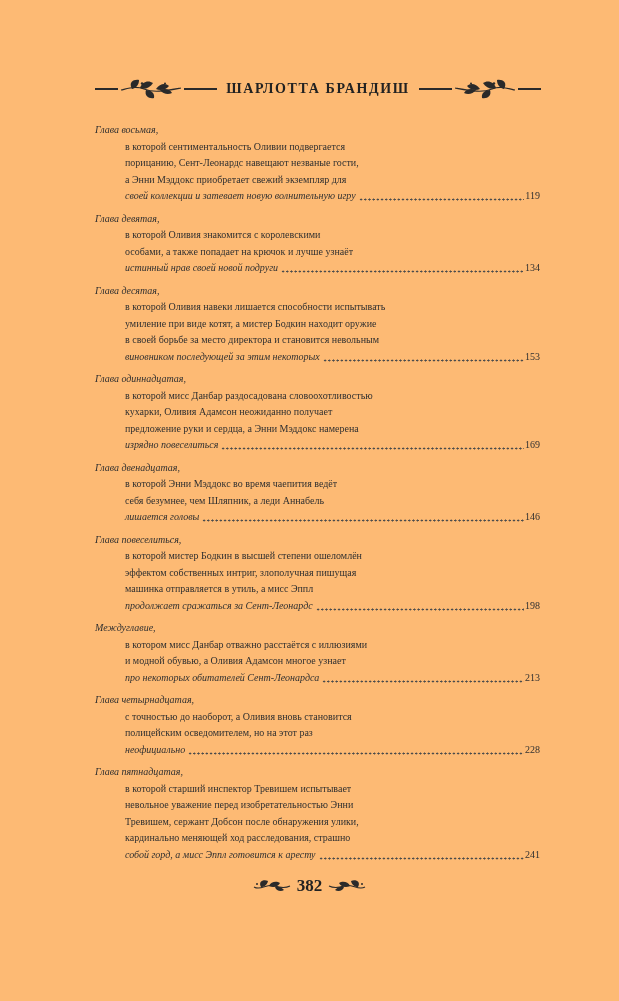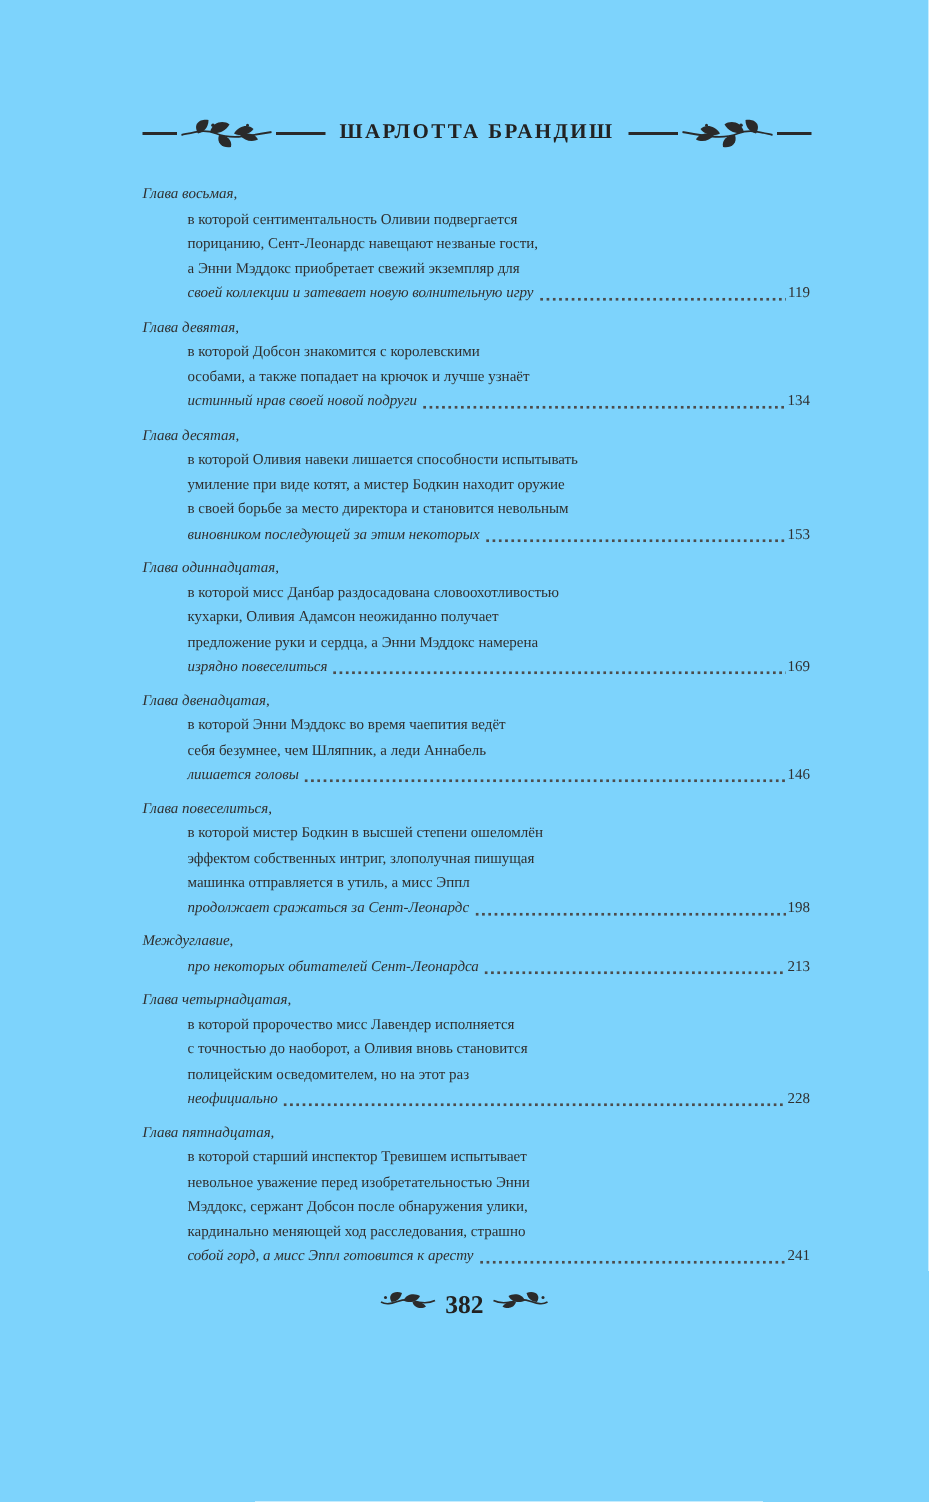--- a/index.html
+++ b/index.html
@@ -1,20 +1,20 @@
 <!DOCTYPE html>
 <html lang="ru"><head>
 <meta charset="utf-8">
 <style>
   html, body { margin: 0; padding: 0; background: #ffffff; }
   .page {
     position: relative;
     width: 619px;
     height: 1001px;
-    background: #7dd3fc;
+    background: #fdba74;
     overflow: hidden;
     font-family: "Liberation Serif", "DejaVu Serif", serif;
     color: #2e2e2e;
     box-sizing: border-box;
   }
 
   
   .header {
     display: flex;
     align-items: center;
@@ -67,21 +67,21 @@
     background-repeat: repeat-x;
     background-position: left bottom;
   }
   .pagenum { white-space: nowrap; flex: 0 0 auto; }
 
   
   .footer {
     margin-top: 13px;
     display: flex;
     justify-content: center;
-    align-items: flex-start;
+    align-items: center;
   }
   .footer-number {
     font-weight: bold;
     font-size: 17px;
     color: #222222;
     margin: 0 6px;
   }
   .orn-s { display: inline-flex; align-items: center; }
 </style>
 </head>
@@ -136,21 +136,21 @@
     <div class="toc-lastline">
       <span class="lead">своей коллекции и затевает новую волнительную игру</span>
       <span class="dots"></span>
       <span class="pagenum">119</span>
     </div>
   </div>
 
   <div class="entry">
     <div class="entry-heading">Глава девятая,</div>
     <div>
-          <div class="toc-line">в которой Добсон знакомится с королевскими</div>
+          <div class="toc-line">в которой Оливия знакомится с королевскими</div>
           <div class="toc-line">особами, а также попадает на крючок и лучше узнаёт</div>
         </div>
     <div class="toc-lastline">
       <span class="lead">истинный нрав своей новой подруги</span>
       <span class="dots"></span>
       <span class="pagenum">134</span>
     </div>
   </div>
 
   <div class="entry">
@@ -203,47 +203,50 @@
         </div>
     <div class="toc-lastline">
       <span class="lead">продолжает сражаться за Сент-Леонардс</span>
       <span class="dots"></span>
       <span class="pagenum">198</span>
     </div>
   </div>
 
   <div class="entry">
     <div class="entry-heading">Междуглавие,</div>
+    <div>
+          <div class="toc-line">в котором мисс Данбар отважно расстаётся с иллюзиями</div>
+          <div class="toc-line">и модной обувью, а Оливия Адамсон многое узнает</div>
+        </div>
     <div class="toc-lastline">
       <span class="lead">про некоторых обитателей Сент-Леонардса</span>
       <span class="dots"></span>
       <span class="pagenum">213</span>
     </div>
   </div>
 
   <div class="entry">
     <div class="entry-heading">Глава четырнадцатая,</div>
     <div>
-          <div class="toc-line">в которой пророчество мисс Лавендер исполняется</div>
           <div class="toc-line">с точностью до наоборот, а Оливия вновь становится</div>
           <div class="toc-line">полицейским осведомителем, но на этот раз</div>
         </div>
     <div class="toc-lastline">
       <span class="lead">неофициально</span>
       <span class="dots"></span>
       <span class="pagenum">228</span>
     </div>
   </div>
 
   <div class="entry">
     <div class="entry-heading">Глава пятнадцатая,</div>
     <div>
           <div class="toc-line">в которой старший инспектор Тревишем испытывает</div>
           <div class="toc-line">невольное уважение перед изобретательностью Энни</div>
-          <div class="toc-line">Мэддокс, сержант Добсон после обнаружения улики,</div>
+          <div class="toc-line">Тревишем, сержант Добсон после обнаружения улики,</div>
           <div class="toc-line">кардинально меняющей ход расследования, страшно</div>
         </div>
     <div class="toc-lastline">
       <span class="lead">собой горд, а мисс Эппл готовится к аресту</span>
       <span class="dots"></span>
       <span class="pagenum">241</span>
     </div>
   </div>
 </div>
 

